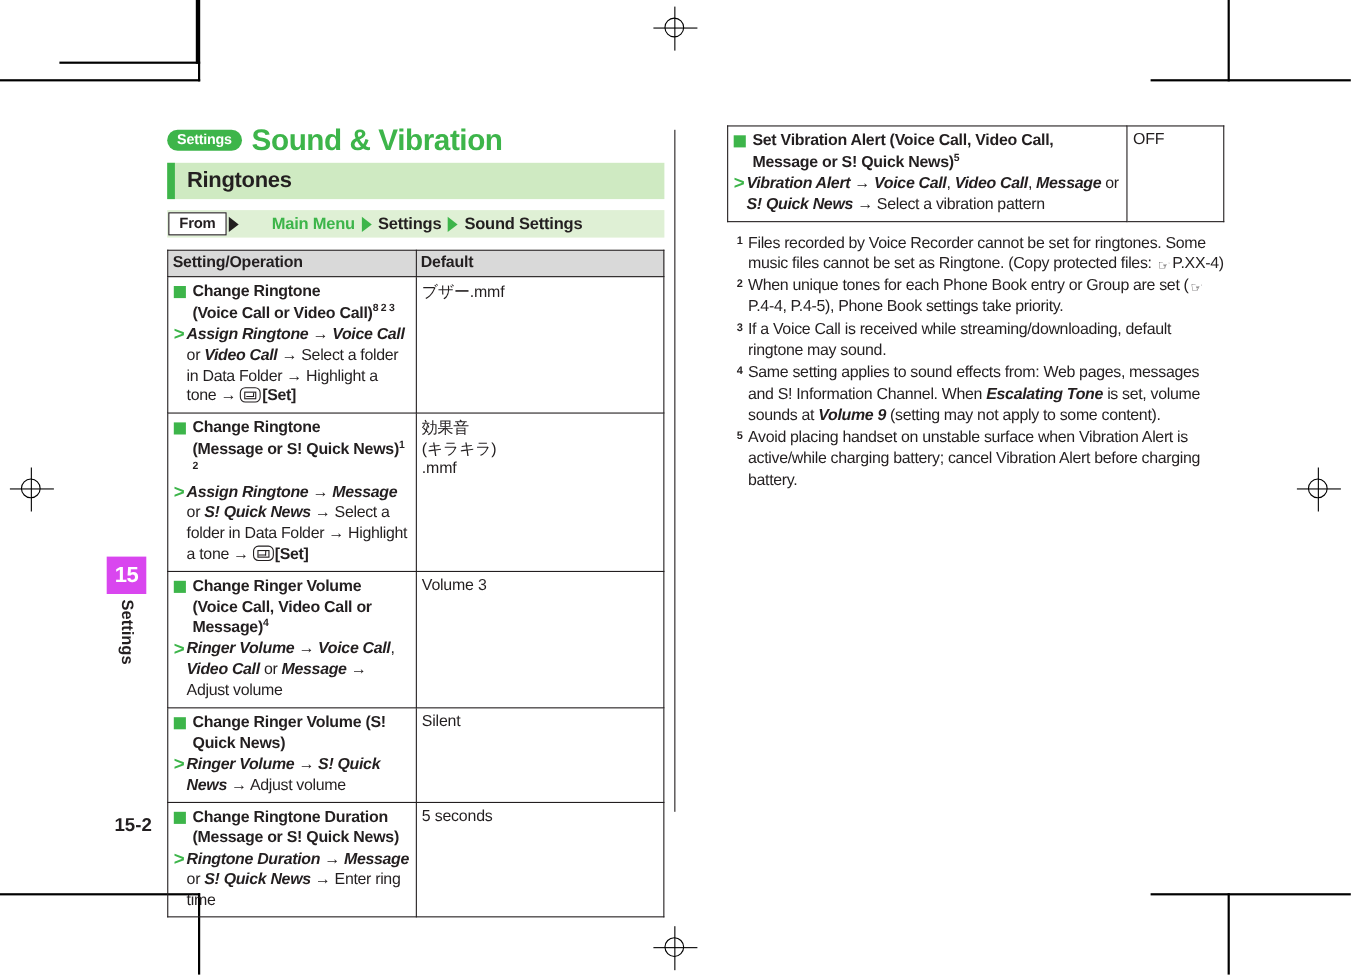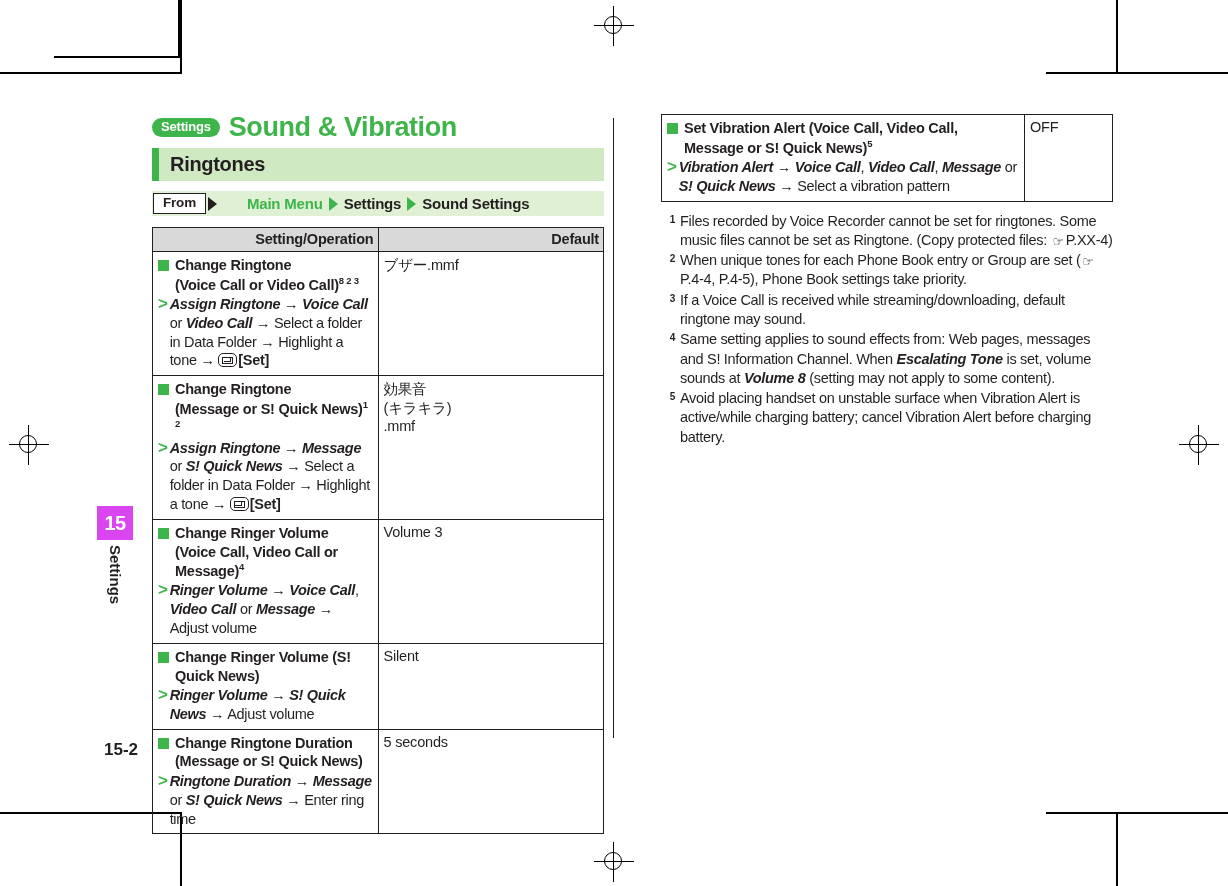--- a/index.html
+++ b/index.html
@@ -193,21 +193,21 @@
     width: 100%;
     table-layout: fixed;
   }
   table.spec th, table.spec td {
     border: 1.5px solid #231f20;
     vertical-align: top;
     padding: 4px 5px 5px 5px;
   }
   table.spec thead th {
     background: #d9d9d9;
-    text-align: right;
+    text-align: left;
     font-size: 14.5px;
     font-weight: bold;
     color: #231f20;
     padding: 3px 4px 4px 4px;
     letter-spacing: -0.2px;
   }
   td.op { width: 352px; }
   td.df {
     font-size: 14.5px;
     color: #231f20;
@@ -504,21 +504,21 @@
         <div class="note">
           <span class="n">2</span>
           <span class="t"><span>When unique tones for each Phone Book entry or Group are set (</span><span class="hand">☞</span><span>P.4-4, P.4-5), Phone Book settings take priority.</span></span>
         </div>
         <div class="note">
           <span class="n">3</span>
           <span class="t"><span>If a Voice Call is received while streaming/downloading, default ringtone may sound.</span></span>
         </div>
         <div class="note">
           <span class="n">4</span>
-          <span class="t"><span>Same setting applies to sound effects from: Web pages, messages and S! Information Channel. When </span><b>Escalating Tone</b><span> is set, volume sounds at </span><b>Volume 8</b><span> (setting may not apply to some content).</span></span>
+          <span class="t"><span>Same setting applies to sound effects from: Web pages, messages and S! Information Channel. When </span><b>Escalating Tone</b><span> is set, volume sounds at </span><b>Volume 9</b><span> (setting may not apply to some content).</span></span>
         </div>
         <div class="note">
           <span class="n">5</span>
           <span class="t"><span>Avoid placing handset on unstable surface when Vibration Alert is active/while charging battery; cancel Vibration Alert before charging battery.</span></span>
         </div>
       </div>
   </div>
 
 </div>
 

